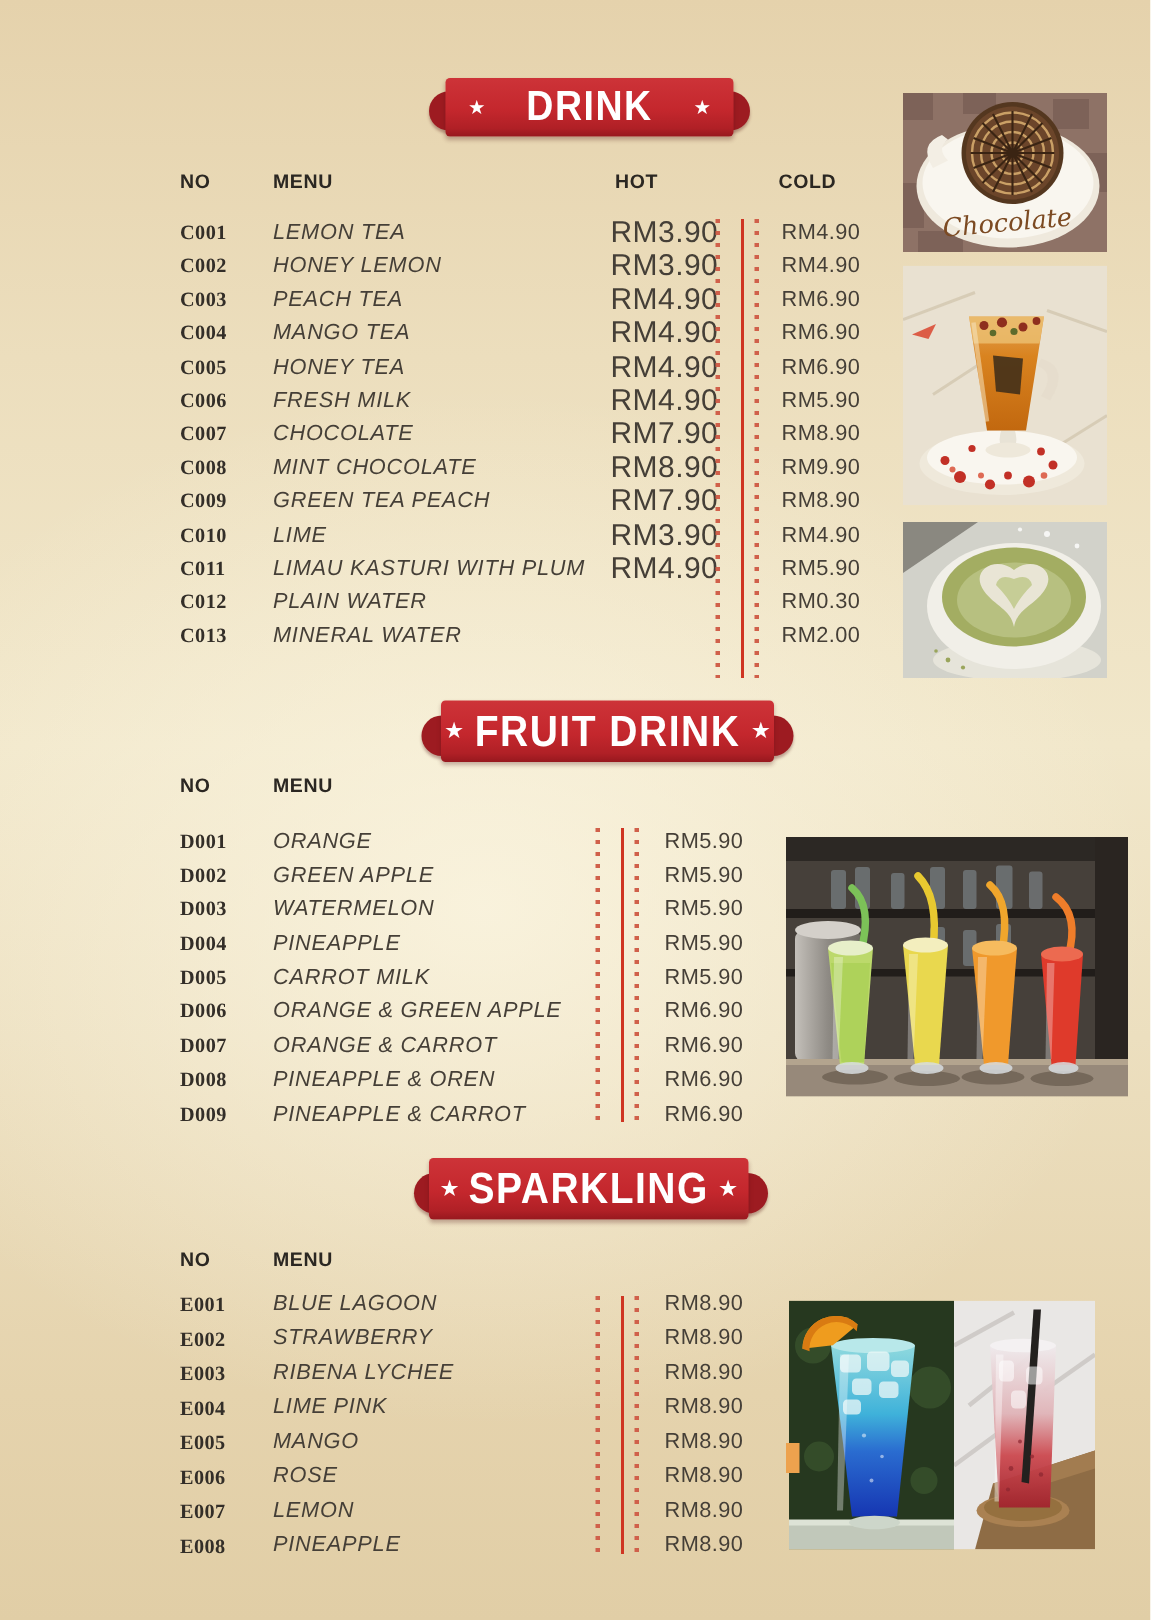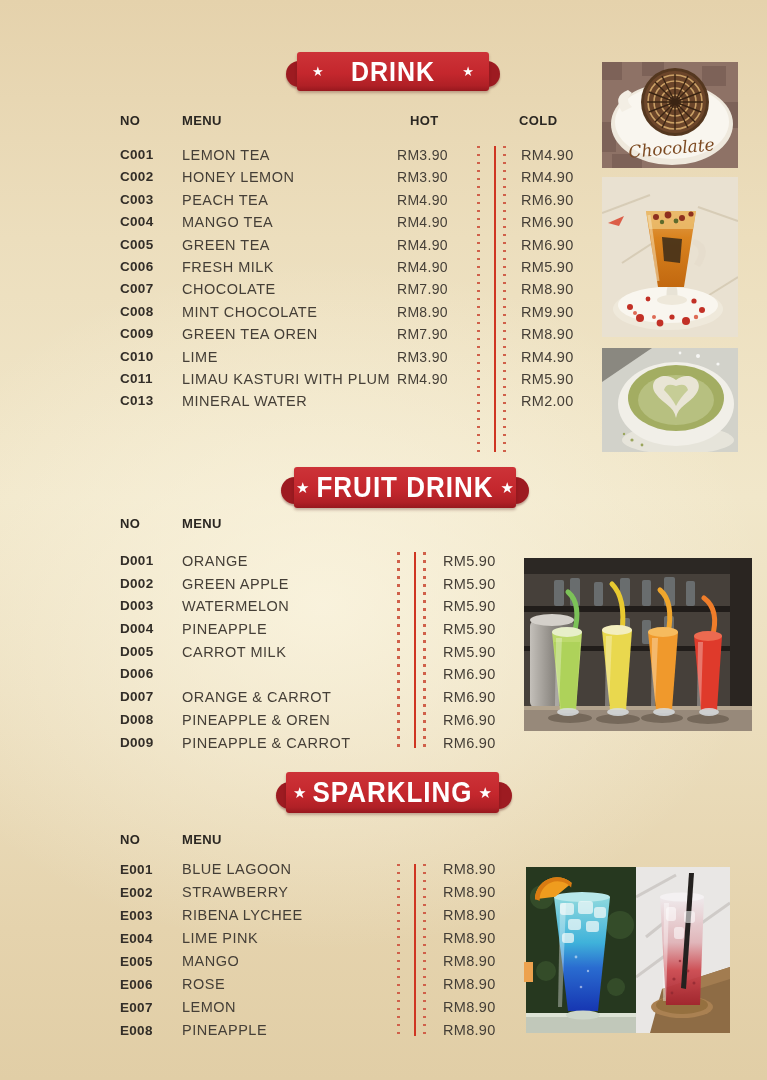--- a/index.html
+++ b/index.html
@@ -47,23 +47,23 @@
   
   .tbody { position:absolute; }
   #drink-body { left:120px; top:144px; width:470px; }
   #fruit-body { left:120px; top:550px; width:410px; }
   #sparkling-body { left:120px; top:858px; width:410px; }
   .row { position:relative; }
   #drink-body .row { height:22.4px; line-height:22.4px; }
   #fruit-body .row { height:22.7px; line-height:22.7px; }
   #sparkling-body .row { height:23px; line-height:23px; }
   .row span { position:absolute; top:0; white-space:nowrap; }
-  .c-no { left:0; font-weight:700; font-size:13.5px; color:#332e28; letter-spacing:.3px; }
-  .c-name { left:62px; font-size:14.5px; color:#453f37; letter-spacing:.5px; }
-  .c-hot { left:277px; font-size:14px; color:#453f37; letter-spacing:.3px; }
+  .c-no { left:0; font-weight:700; font-size:13.5px; color:#332e28; letter-spacing:.3px;font-family:Liberation Serif, serif; }
+  .c-name { left:62px; font-size:14.5px; color:#453f37; letter-spacing:.5px;font-style:italic; }
+  .c-hot { left:287px; font-size:20px; color:#453f37; letter-spacing:.3px; }
   .c-cold { left:401px; font-size:14.5px; color:#453f37; letter-spacing:.3px; }
   .c-price { left:323px; font-size:14.5px; color:#453f37; letter-spacing:.3px; }
 
   
   .divider { position:absolute; width:30px; }
   .divider i { position:absolute; top:0; bottom:0; display:block; }
   .divider .dots { width:2.5px; background:repeating-linear-gradient(to bottom,#d0604a 0 2.5px,transparent 2.5px 8px); }
   .divider .dots.r { left:26px; }
   .divider .line { left:17px; width:2px; background:#cf3522; }
   #drink-divider { left:477px; top:146px; height:306px; }
@@ -127,21 +127,21 @@
 
       <div class="row">
         <span class="c-no">C004</span>
         <span class="c-name">MANGO TEA</span>
         <span class="c-hot">RM4.90</span>
         <span class="c-cold">RM6.90</span>
       </div>
 
       <div class="row">
         <span class="c-no">C005</span>
-        <span class="c-name">GREEN TEA</span>
+        <span class="c-name">HONEY TEA</span>
         <span class="c-hot">RM4.90</span>
         <span class="c-cold">RM6.90</span>
       </div>
 
       <div class="row">
         <span class="c-no">C006</span>
         <span class="c-name">FRESH MILK</span>
         <span class="c-hot">RM4.90</span>
         <span class="c-cold">RM5.90</span>
       </div>
@@ -155,39 +155,45 @@
 
       <div class="row">
         <span class="c-no">C008</span>
         <span class="c-name">MINT CHOCOLATE</span>
         <span class="c-hot">RM8.90</span>
         <span class="c-cold">RM9.90</span>
       </div>
 
       <div class="row">
         <span class="c-no">C009</span>
-        <span class="c-name">GREEN TEA OREN</span>
+        <span class="c-name">GREEN TEA PEACH</span>
         <span class="c-hot">RM7.90</span>
         <span class="c-cold">RM8.90</span>
       </div>
 
       <div class="row">
         <span class="c-no">C010</span>
         <span class="c-name">LIME</span>
         <span class="c-hot">RM3.90</span>
         <span class="c-cold">RM4.90</span>
       </div>
 
       <div class="row">
         <span class="c-no">C011</span>
         <span class="c-name">LIMAU KASTURI WITH PLUM</span>
         <span class="c-hot">RM4.90</span>
         <span class="c-cold">RM5.90</span>
       </div>
 
+      <div class="row">
+        <span class="c-no">C012</span>
+        <span class="c-name">PLAIN WATER</span>
+        <span class="c-hot"></span>
+        <span class="c-cold">RM0.30</span>
+      </div>
 
       <div class="row">
         <span class="c-no">C013</span>
         <span class="c-name">MINERAL WATER</span>
         <span class="c-hot"></span>
         <span class="c-cold">RM2.00</span>
       </div>
 
     </div>
   <div class="divider" id="drink-divider">
@@ -237,20 +243,21 @@
       </div>
 
       <div class="row">
         <span class="c-no">D005</span>
         <span class="c-name">CARROT MILK</span>
         <span class="c-price">RM5.90</span>
       </div>
 
       <div class="row">
         <span class="c-no">D006</span>
+        <span class="c-name">ORANGE &amp; GREEN APPLE</span>
         <span class="c-price">RM6.90</span>
       </div>
 
       <div class="row">
         <span class="c-no">D007</span>
         <span class="c-name">ORANGE &amp; CARROT</span>
         <span class="c-price">RM6.90</span>
       </div>
 
       <div class="row">

